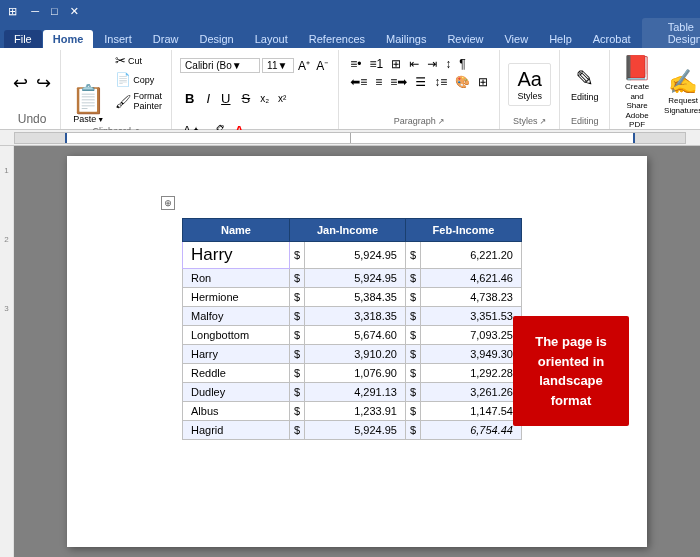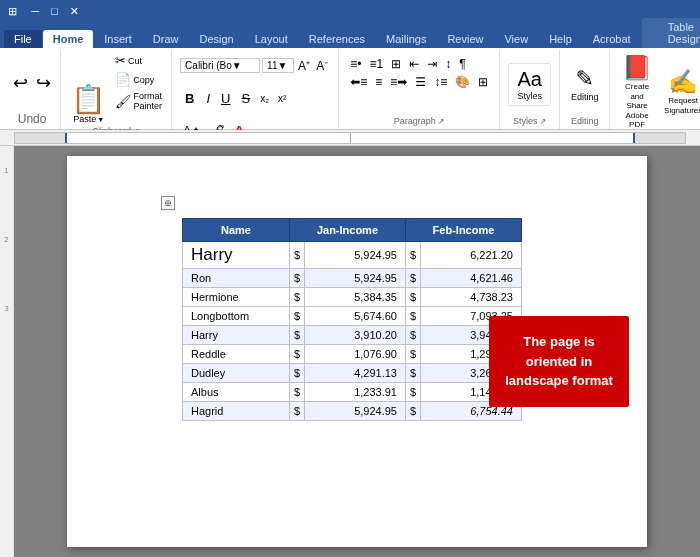--- a/index.html
+++ b/index.html
@@ -211,20 +211,27 @@
     <td style="border:1px solid #c0c0c0; font-size:11px; padding:3px 8px; background:#eef2ff; text-align:right; min-width:70px;">4,621.46</td>
   </tr>
             <tr>
     <td style="border:1px solid #c0c0c0; font-size:11px; padding:3px 8px; background:white;">Hermione</td>
     <td style="border:1px solid #c0c0c0; font-size:11px; padding:3px 4px; background:white; text-align:center; width:14px;">$</td>
     <td style="border:1px solid #c0c0c0; font-size:11px; padding:3px 8px; background:white; text-align:right; min-width:70px;">5,384.35</td>
     <td style="border:1px solid #c0c0c0; font-size:11px; padding:3px 4px; background:white; text-align:center; width:14px;">$</td>
     <td style="border:1px solid #c0c0c0; font-size:11px; padding:3px 8px; background:white; text-align:right; min-width:70px;">4,738.23</td>
   </tr>
             <tr>
+    <td style="border:1px solid #c0c0c0; font-size:11px; padding:3px 8px; background:#eef2ff;">Malfoy</td>
+    <td style="border:1px solid #c0c0c0; font-size:11px; padding:3px 4px; background:#eef2ff; text-align:center; width:14px;">$</td>
+    <td style="border:1px solid #c0c0c0; font-size:11px; padding:3px 8px; background:#eef2ff; text-align:right; min-width:70px;">3,318.35</td>
+    <td style="border:1px solid #c0c0c0; font-size:11px; padding:3px 4px; background:#eef2ff; text-align:center; width:14px;">$</td>
+    <td style="border:1px solid #c0c0c0; font-size:11px; padding:3px 8px; background:#eef2ff; text-align:right; min-width:70px;">3,351.53</td>
+  </tr>
+            <tr>
     <td style="border:1px solid #c0c0c0; font-size:11px; padding:3px 8px; background:white;">Longbottom</td>
     <td style="border:1px solid #c0c0c0; font-size:11px; padding:3px 4px; background:white; text-align:center; width:14px;">$</td>
     <td style="border:1px solid #c0c0c0; font-size:11px; padding:3px 8px; background:white; text-align:right; min-width:70px;">5,674.60</td>
     <td style="border:1px solid #c0c0c0; font-size:11px; padding:3px 4px; background:white; text-align:center; width:14px;">$</td>
     <td style="border:1px solid #c0c0c0; font-size:11px; padding:3px 8px; background:white; text-align:right; min-width:70px;">7,093.25</td>
   </tr>
             <tr>
     <td style="border:1px solid #c0c0c0; font-size:11px; padding:3px 8px; background:#eef2ff;">Harry</td>
     <td style="border:1px solid #c0c0c0; font-size:11px; padding:3px 4px; background:#eef2ff; text-align:center; width:14px;">$</td>
     <td style="border:1px solid #c0c0c0; font-size:11px; padding:3px 8px; background:#eef2ff; text-align:right; min-width:70px;">3,910.20</td>
@@ -255,19 +262,19 @@
             <tr>
     <td style="border:1px solid #c0c0c0; font-size:11px; padding:3px 8px; background:#eef2ff;">Hagrid</td>
     <td style="border:1px solid #c0c0c0; font-size:11px; padding:3px 4px; background:#eef2ff; text-align:center; width:14px;">$</td>
     <td style="border:1px solid #c0c0c0; font-size:11px; padding:3px 8px; background:#eef2ff; text-align:right; min-width:70px;">5,924.95</td>
     <td style="border:1px solid #c0c0c0; font-size:11px; padding:3px 4px; background:#eef2ff; text-align:center; width:14px;">$</td>
     <td style="border:1px solid #c0c0c0; font-size:11px; padding:3px 8px; background:#eef2ff; text-align:right; min-width:70px;font-style:italic;">6,754.44</td>
   </tr>
           </tbody>
       </table>
 
-      <div style="position:absolute; top:160px; right:18px; background:#cc0000; color:white; font-size:13px; font-weight:bold; padding:16px 14px; width:140px; text-align:center; line-height:1.5; border-radius:2px;">
+      <div style="position:absolute; top:160px; right:18px; background:#cc0000; color:white; font-size:13px; font-weight:bold; padding:16px 14px; width:116px; text-align:center; line-height:1.5; border-radius:2px;">
         <span>The page is oriented in landscape format</span>
       </div>
 
     </div>
   </div>
 </div>
 
 </body></html>

